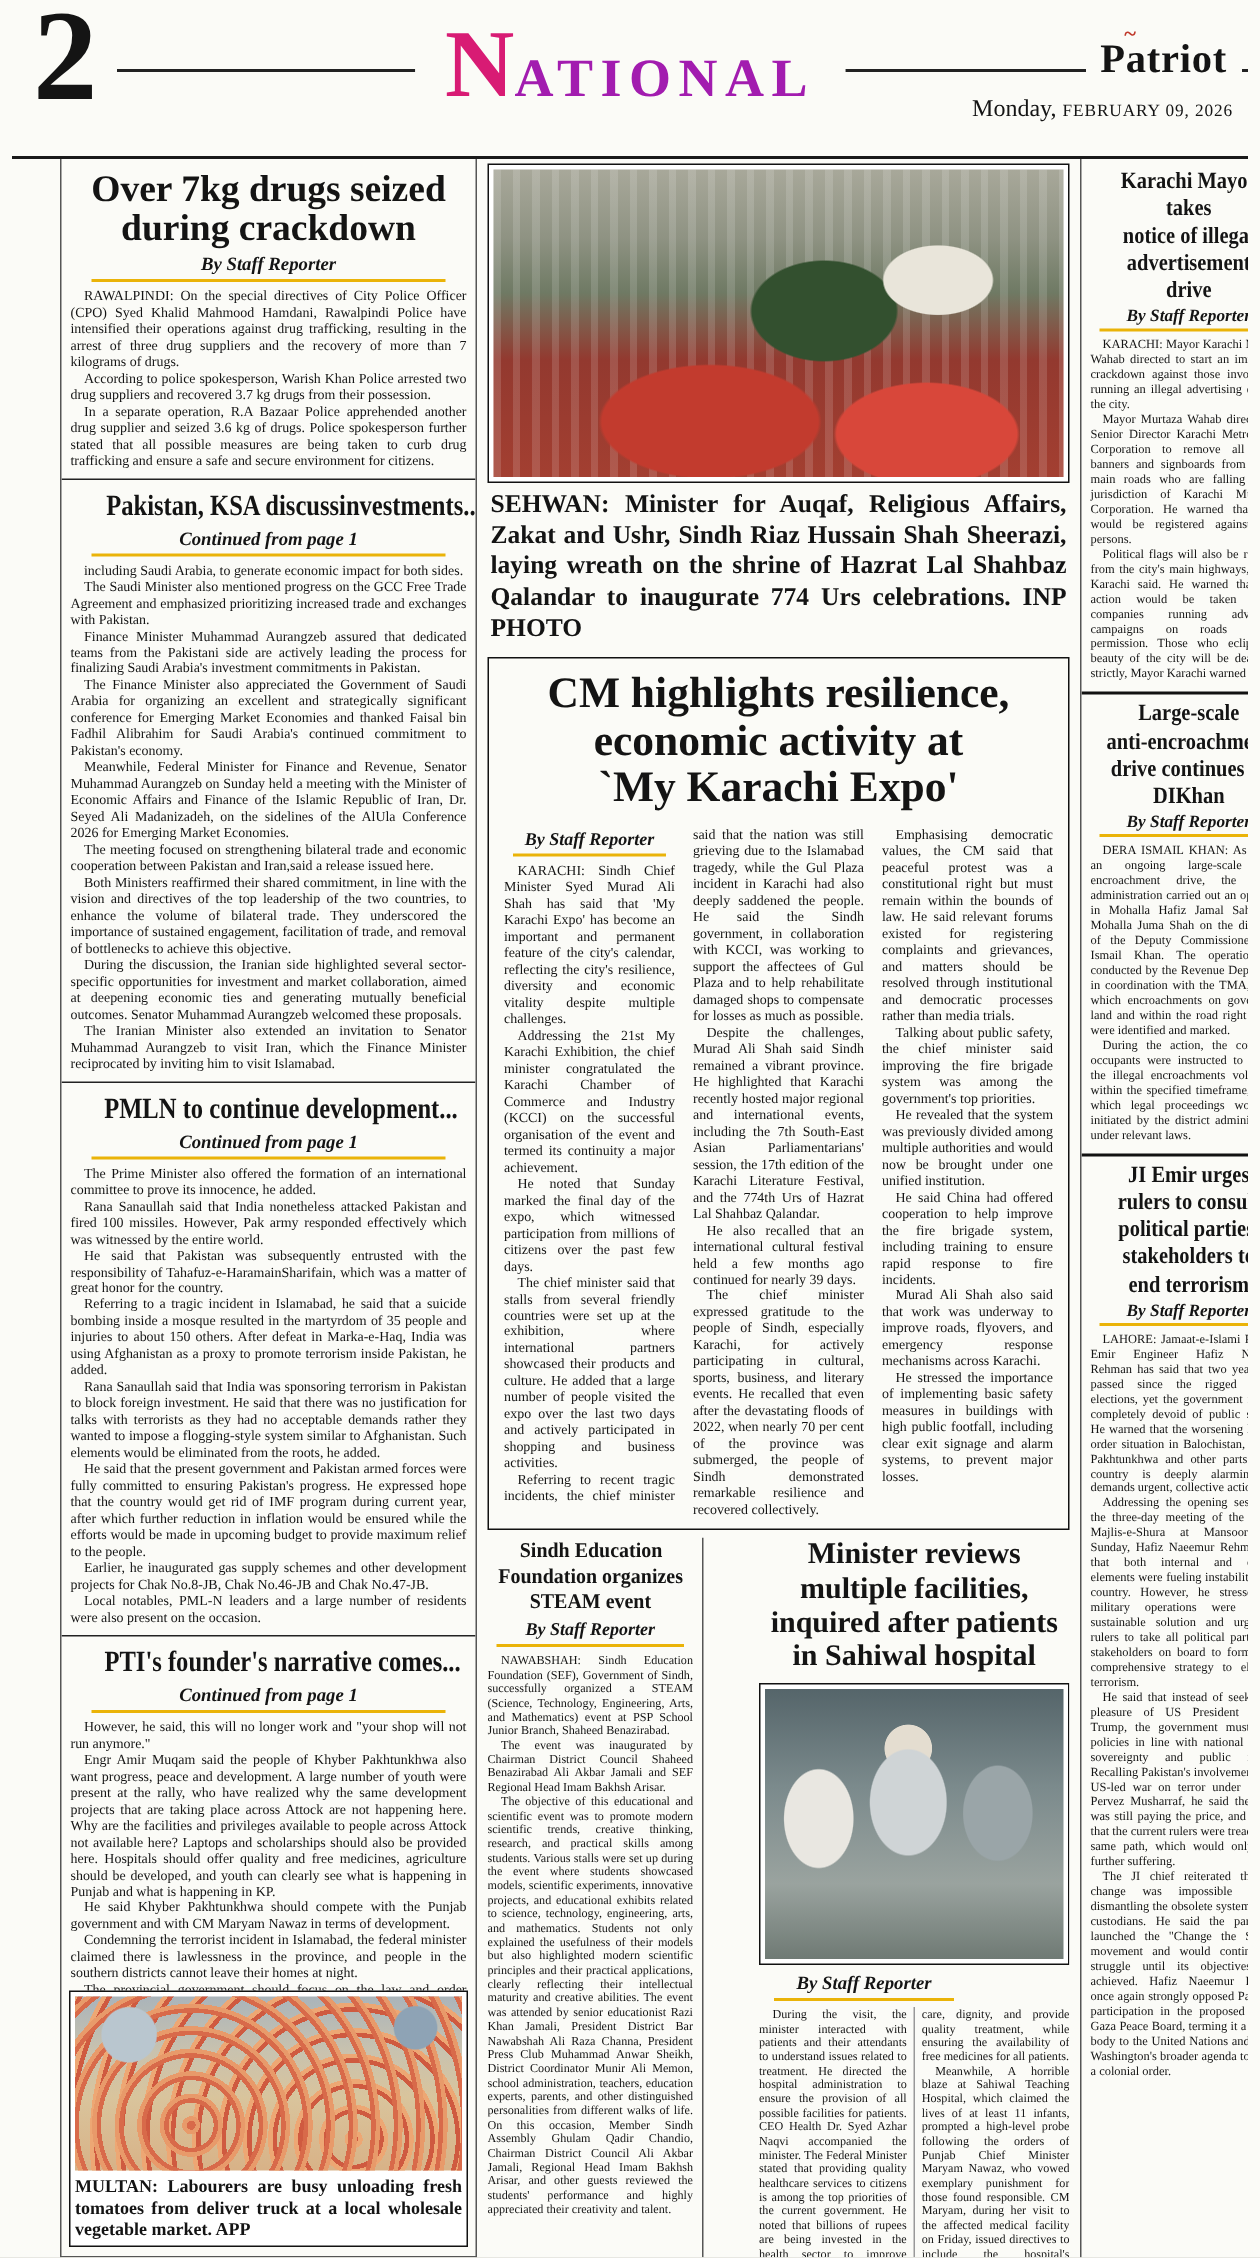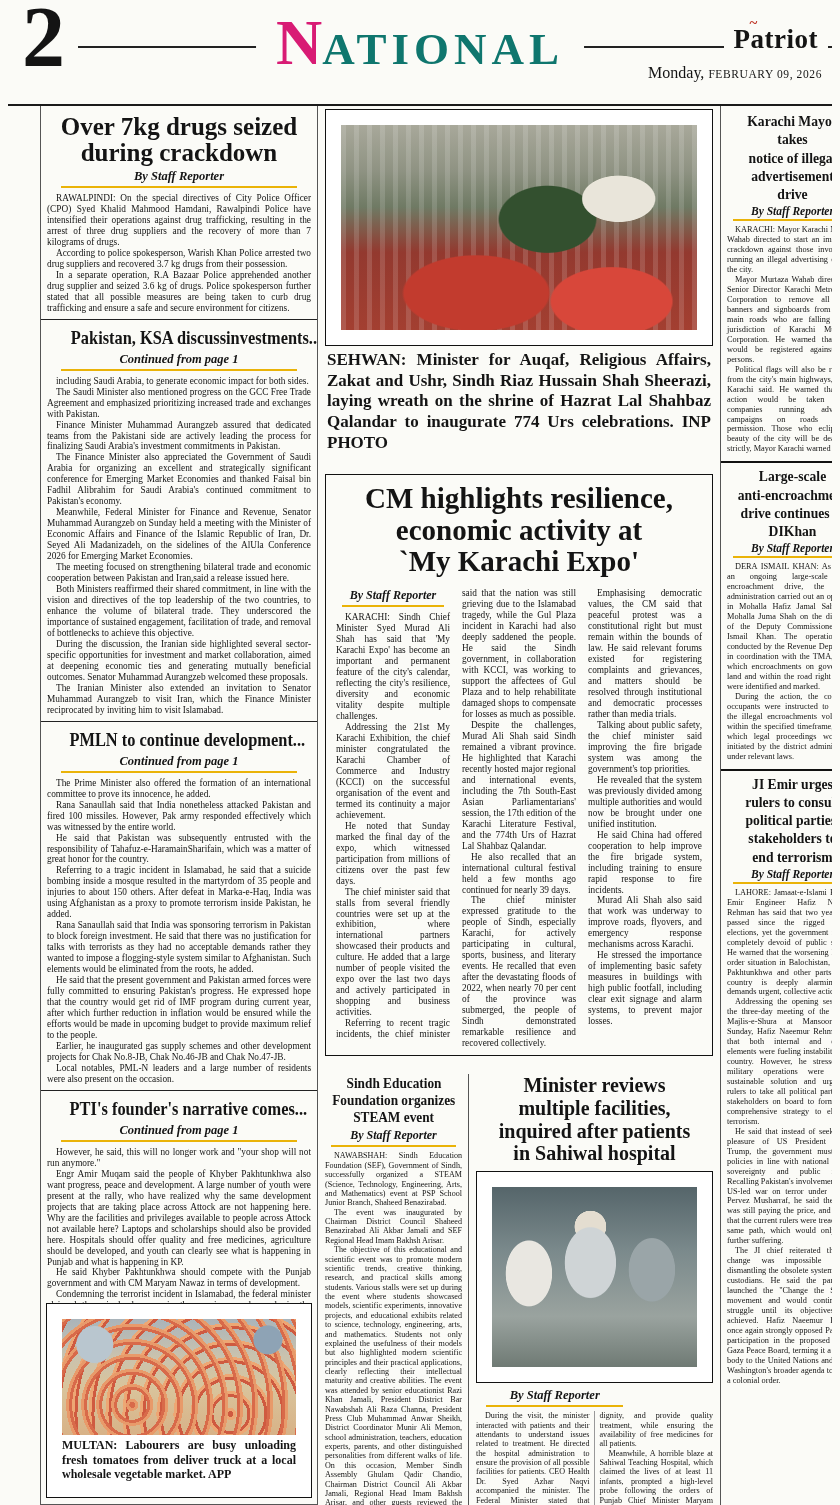--- a/index.html
+++ b/index.html
@@ -8,21 +8,21 @@
     background:#fbfbf7; color:#141414; overflow:hidden; box-sizing:border-box;
     padding:0 8px; font-family:"Liberation Serif", serif;
   }
   
   .header { position:relative; height:104px; border-bottom:2.5px solid #1a1a1a; }
   .header-line { position:absolute; left:70px; right:0; top:46px; height:1.5px; background:#222; }
   .page-number { position:absolute; left:14px; top:-10px; font-size:86px; font-weight:bold; line-height:1.1; letter-spacing:-2px; }
   .section-title { position:absolute; left:50%; transform:translateX(-50%); top:14px;
     background:#fbfbf7; padding:0 20px; display:flex; align-items:baseline; white-space:nowrap; }
   .section-initial { font-size:64px; font-weight:bold; line-height:0.9; }
-  .section-rest { font-size:45px; font-weight:bold; letter-spacing:5px; color:#0f766e; }
+  .section-rest { font-size:36px; font-weight:bold; letter-spacing:5px; color:#a21caf; }
   .masthead { position:absolute; right:4px; top:24px; background:#fbfbf7; padding:0 10px;
     font-size:27px; font-weight:bold; letter-spacing:0.5px; }
   .masthead-accent { position:absolute; top:-9px; left:26px; color:#c0392b; font-size:15px; font-weight:bold; }
   .date-line { position:absolute; right:10px; top:64px; white-space:nowrap; }
   .date-day { font-size:16px; }
   .date-rest { font-size:11.5px; letter-spacing:0.6px; }
   
   .content { display:flex; height:1399px; overflow:hidden; align-items:stretch; }
   .col-left { width:278px; flex:none; box-sizing:border-box; border:1px solid #555; border-top:none;
     padding:2px 6px 168px 6px; position:relative; overflow:hidden;margin-left:32px; }
@@ -38,21 +38,21 @@
   .condense { display:inline-block; white-space:nowrap; transform:scaleX(0.84); transform-origin:center; }
   .byline { font-weight:bold; font-style:italic; text-align:center; font-size:12.5px;
     border-bottom:2px solid #eab308; padding-bottom:2px; margin:3px 14px 5px; }
   .hrule { border:none; border-top:1.5px solid #222; margin:5px -6px; }
   
   .para { margin:0; text-align:justify; text-indent:9px; }
   .body-l .para { font-size:9.3px; line-height:1.18;font-family:Liberation Serif, serif; }
   .body-s .para { font-size:8.1px; line-height:1.16; }
   .body-r .para { font-size:8.3px; line-height:1.2; text-indent:8px; }
   
-  .photo-frame { border:1.5px solid #111; padding:15px; background:#fff; box-sizing:border-box; }
+  .photo-frame { border:1.5px solid #111; padding:3px; background:#fff; box-sizing:border-box; }
   .ph { width:100%; }
   .ph-sehwan { height:205px;
     background:
       radial-gradient(60px 38px at 78% 36%, #e9e5da 0 60%, transparent 62%),
       radial-gradient(80px 55px at 58% 46%, #33502f 0 60%, transparent 62%),
       radial-gradient(120px 62px at 38% 82%, #c23b2e 0 60%, transparent 62%),
       radial-gradient(100px 56px at 76% 86%, #d8473a 0 60%, transparent 62%),
       repeating-linear-gradient(90deg, rgba(255,255,255,0.14) 0 5px, transparent 5px 13px),
       linear-gradient(180deg, #a8a89a 0%, #8f9383 22%, #6f7a64 40%, #93392f 62%, #a33f31 100%); }
   .ph-multan { height:116px;
@@ -66,27 +66,27 @@
     background:
       radial-gradient(38px 54px at 18% 48%, #e9e7e1 0 60%, transparent 62%),
       radial-gradient(42px 58px at 48% 42%, #cfd4d6 0 60%, transparent 62%),
       radial-gradient(38px 52px at 78% 46%, #9aa5a8 0 60%, transparent 62%),
       radial-gradient(26px 26px at 48% 22%, #e4ddd0 0 60%, transparent 62%),
       linear-gradient(180deg, #55656a 0%, #7b8a8c 36%, #9aa39f 72%, #6f7a74 100%); }
   .caption { font-weight:bold; font-size:12px; line-height:1.22; text-align:justify; margin-top:3px; }
   .caption-center { font-size:17px; margin:4px 2px 3px; }
   .photo-multan { position:absolute; left:5px; right:5px; bottom:6px; }
   
-  .cm-box { border:1.5px solid #111; padding:8px 10px 6px; margin-top:17px; }
+  .cm-box { border:1.5px solid #111; padding:8px 10px 6px; margin-top:5px; }
   .cm-headline { font-size:29px; text-align:center; line-height:1.1; margin:0 0 10px; }
   .cm-cols { column-count:3; column-gap:12px; }
   .cm-cols .byline { margin:0 6px 5px; font-size:12px; }
   .cm-cols .para { font-size:9.3px; line-height:1.18; }
   
-  .center-bottom { display:flex; flex:1; overflow:hidden; margin-top:18px; }
+  .center-bottom { display:flex; flex:1; overflow:hidden; margin-top:5px;gap:30px; }
   .sub-left { width:144px; flex:none; box-sizing:border-box; padding-right:6px; border-right:1px solid #555; overflow:hidden; }
   .sub-right { flex:1; box-sizing:border-box; padding-left:7px; display:flex; flex-direction:column; overflow:hidden; }
   .hl-steam { font-size:14px; text-align:center; line-height:1.2; margin-top:2px; }
   .cond95 { display:inline-block; transform:scaleX(0.95); transform-origin:center; }
   .sub-left .byline { font-size:12px; margin:2px 6px 4px; }
   .hl-sahiwal { font-size:20px; text-align:center; line-height:1.14; margin:0 0 6px; }
   .sahiwal-byline { width:58%; margin:5px auto 4px 10px; }
   .sahiwal-cols { column-count:2; column-gap:10px; column-rule:1px solid #999; flex:1; overflow:hidden; }
   
   .hl-r { font-size:15.5px; text-align:center; line-height:1.18; margin:4px 0 1px; }

